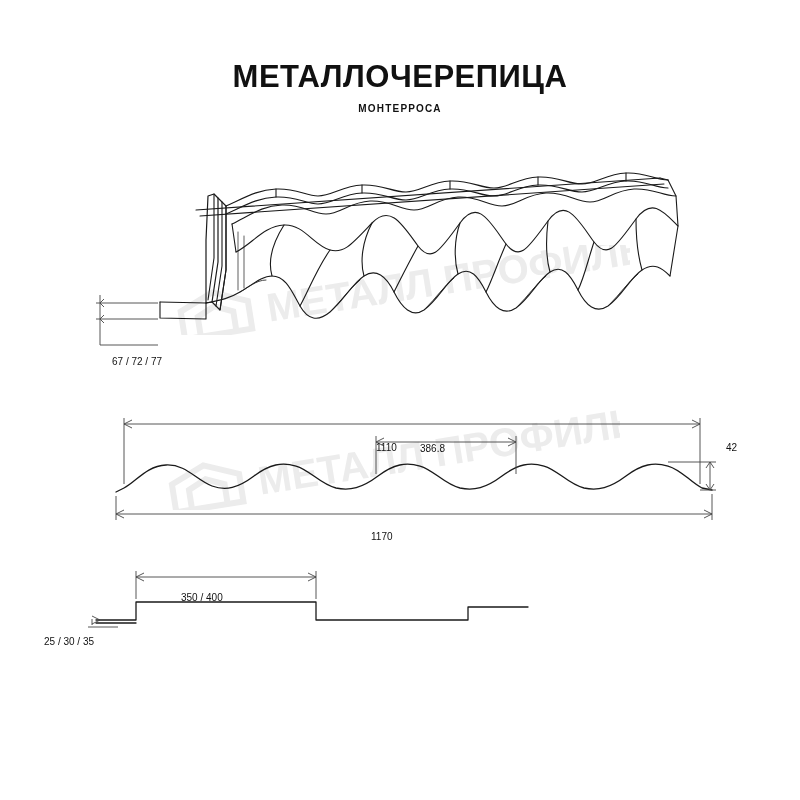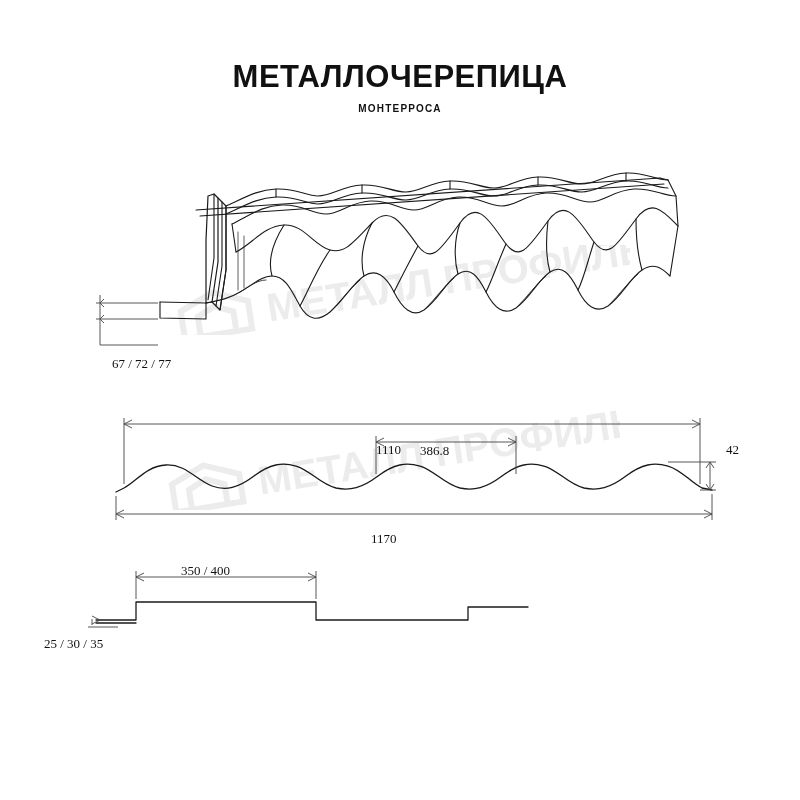--- a/index.html
+++ b/index.html
@@ -37,24 +37,23 @@
     letter-spacing: 1.2px;
     color: #111111;
   }
   .drawing {
     position: absolute;
     left: 0;
     top: 0;
   }
   .label {
     position: absolute;
-    font-size: 13px;
+    font-size: 10px;
     color: #111111;
     white-space: nowrap;
-    font-family: Liberation Serif, serif;
   }
   .wm {
     position: absolute;
     pointer-events: none;
     user-select: none;
   }
 </style>
 </head>
 <body>
 
@@ -275,14 +274,14 @@
     <path d="M136 22 L316 22"></path>
     <path d="M136 22 L144 18 M136 22 L144 26"></path>
     <path d="M316 22 L308 18 M316 22 L308 26"></path>
 
     <path d="M92 61 L100 65 M92 69 L100 65"></path>
     <path d="M92 64 L92 70"></path>
     <path d="M88 72 L118 72"></path>
   </g>
 </svg>
 
-<div class="label" style="left:181px; top:563px;">350 / 400</div>
+<div class="label" style="left:181px; top:592px;">350 / 400</div>
 <div class="label" style="left:44px; top:636px;">25 / 30 / 35</div>
 
 </body></html>

